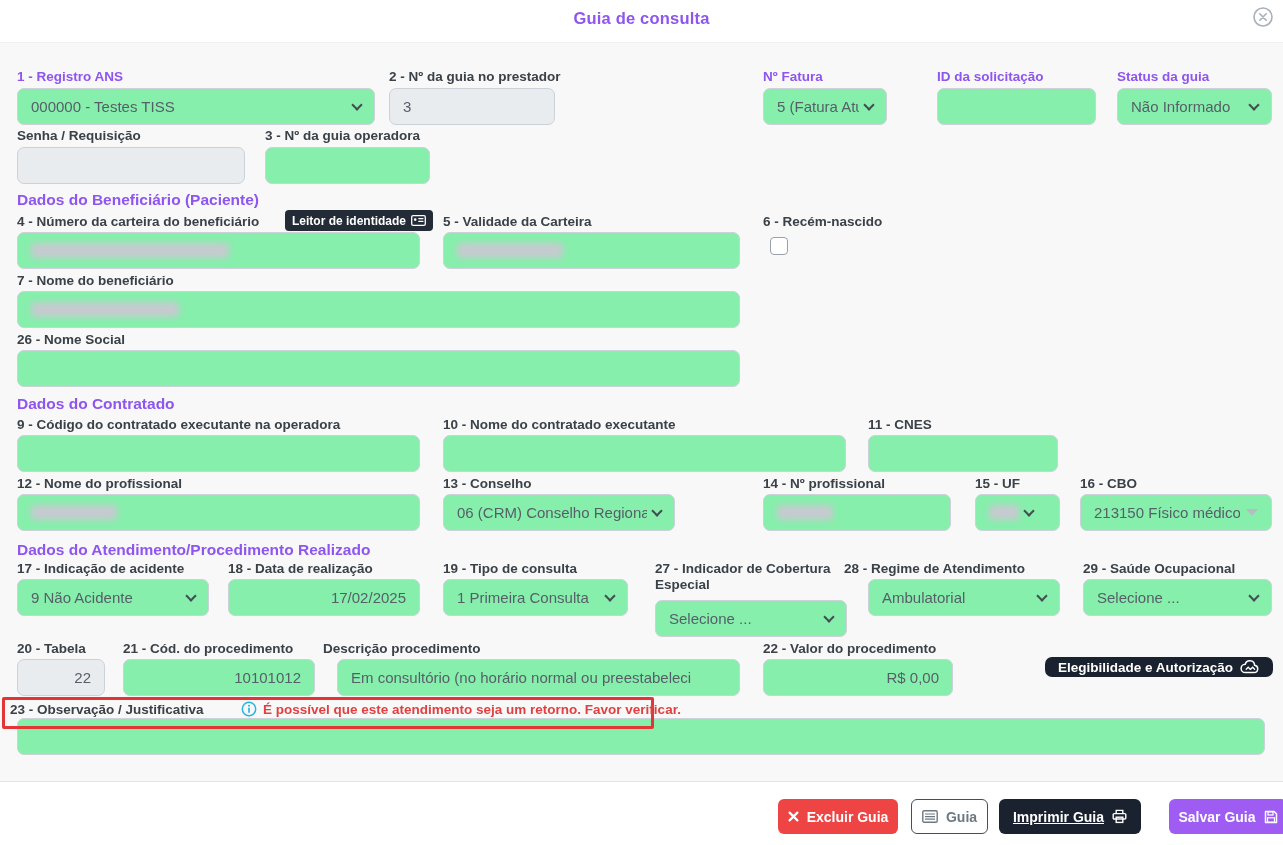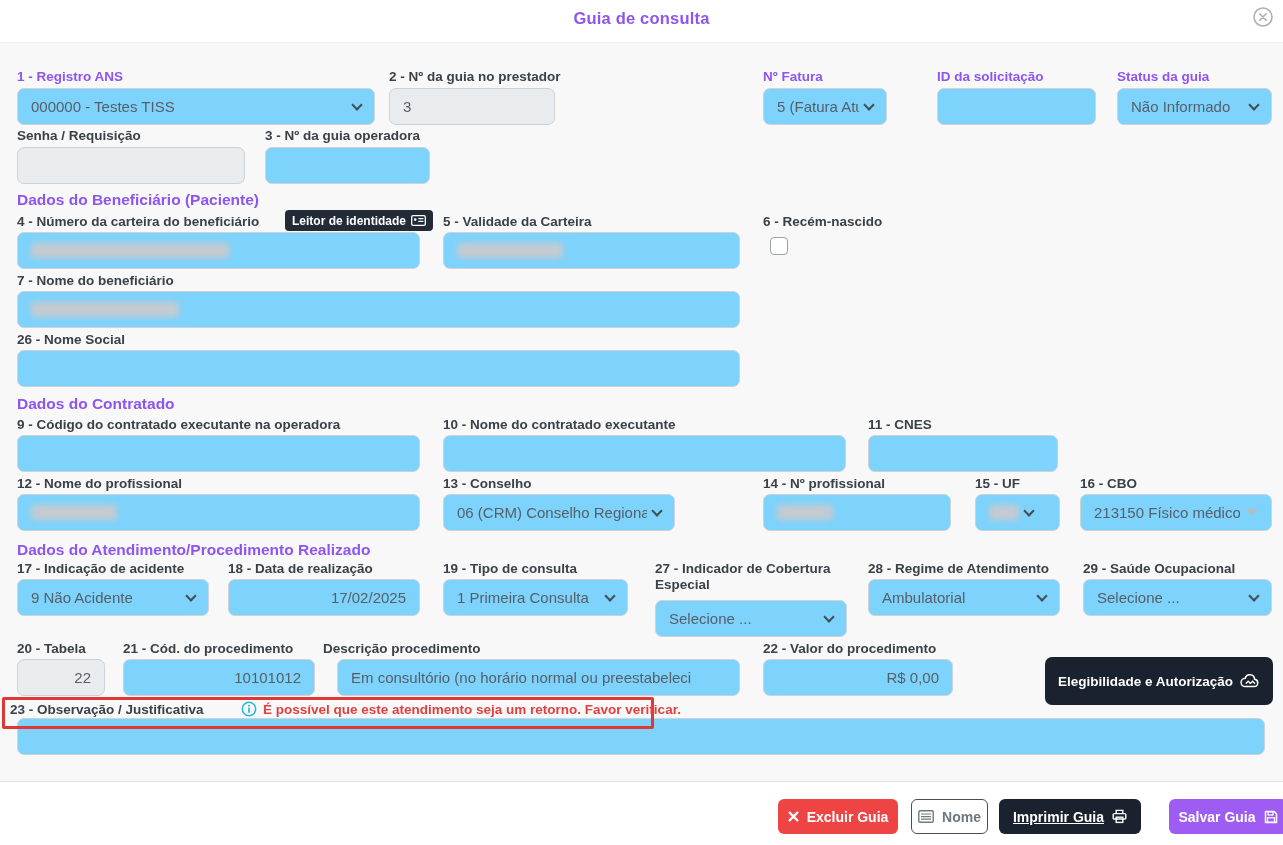--- a/index.html
+++ b/index.html
@@ -20,21 +20,21 @@
   .lbl {
     position:absolute; font-size:13.5px; line-height:16px; font-weight:700;
     color:#3a4147; white-space:nowrap; z-index:2;
   }
   .lbl.pu { color:#8e55ef; }
   .lbl.wrap { white-space:normal; }
   .sect {
     position:absolute; font-size:15.5px; font-weight:700; color:#8e55ef; z-index:2; white-space:nowrap;
   }
   .box {
-    position:absolute; height:37px; background:#7dd3fc; border:1px solid #ccd2d8;
+    position:absolute; height:37px; background:#86efac; border:1px solid #ccd2d8;
     border-radius:7px; display:flex; align-items:center; padding:0 13px;
     font-size:15px; color:#565f68; overflow:hidden; z-index:2;
   }
   .box .val { flex:1 1 auto; overflow:hidden; white-space:nowrap; }
   .box.ctr .val { text-align:right; }
   .box.dis { background:#e9ecef; }
   .chev {
     flex:0 0 auto; width:8px; height:8px; margin-left:6px; margin-top:-4px;
     border-right:2px solid #444c54; border-bottom:2px solid #444c54;
     transform:rotate(45deg);
@@ -63,21 +63,21 @@
   .btn {
     position:absolute; height:35px; border-radius:6px; display:flex; align-items:center;
     justify-content:center; gap:8px; font-size:14px; font-weight:700; color:#fff;
     cursor:pointer; z-index:2; white-space:nowrap;
   }
   .btn.red    { background:#ef4444;align-items:center; }
   .btn.navy   { background:#19222e;text-decoration:underline; }
   .btn.purple { background:#9e5cf3;margin-left:14px; }
   .btn.ghost  { background:#fff; border:1px solid #454f59; color:#6e7880; font-weight:600; }
   .eleg-btn {
-    position:absolute; left:1045px; top:657px; width:228px; height:48px;
+    position:absolute; left:1045px; top:657px; width:228px; height:20px;
     background:#19222e; color:#fff; border-radius:7px; display:flex; align-items:center;
     justify-content:center; gap:7px; font-size:13.5px; font-weight:700; cursor:pointer; z-index:2;
   }
 </style>
 </head>
 <body>
 
 <div id="app">
 
   <div class="modal-title">Guia de consulta</div>
@@ -224,21 +224,21 @@
     <span class="val">1 Primeira Consulta</span>
     <span class="chev"></span>
   </div>
 
   <div class="lbl wrap" style="left:655px;top:561px;width:182px">27 - Indicador de Cobertura Especial</div>
   <div class="box" style="left:655px;top:600px;width:192px">
     <span class="val">Selecione ...</span>
     <span class="chev"></span>
   </div>
 
-  <div class="lbl" style="left:868px;top:561px">28 - Regime de Atendimento</div>
+  <div class="lbl" style="left:844px;top:561px">28 - Regime de Atendimento</div>
   <div class="box" style="left:868px;top:579px;width:192px">
     <span class="val">Ambulatorial</span>
     <span class="chev"></span>
   </div>
 
   <div class="lbl" style="left:1083px;top:561px">29 - Saúde Ocupacional</div>
   <div class="box" style="left:1083px;top:579px;width:189px">
     <span class="val">Selecione ...</span>
     <span class="chev"></span>
   </div>
@@ -290,21 +290,21 @@
       <path d="M1.6 1.6l7.8 7.8M9.4 1.6l-7.8 7.8" stroke="#fff" stroke-width="2.2" stroke-linecap="round"></path>
     </svg>
     <span>Excluir Guia</span>
   </div>
 
   <div class="btn ghost" style="left:911px;top:799px;width:77px">
     <svg width="16" height="13" viewBox="0 0 16 13">
       <rect x="0.8" y="0.8" width="14.4" height="11.4" rx="1.2" fill="none" stroke="#6e7880" stroke-width="1.4"></rect>
       <path d="M3 4h10M3 6.6h10M3 9.2h10" stroke="#6e7880" stroke-width="1.2"></path>
     </svg>
-    <span>Nome</span>
+    <span>Guia</span>
   </div>
 
   <div class="btn navy" style="left:999px;top:799px;width:142px">
     <span>Imprimir Guia</span>
     <svg width="15" height="15" viewBox="0 0 15 15">
       <path d="M4.2 4.4V1.4h6.6v3" fill="none" stroke="#fff" stroke-width="1.4"></path>
       <rect x="1.2" y="4.6" width="12.6" height="5.4" rx="1" fill="none" stroke="#fff" stroke-width="1.4"></rect>
       <rect x="4.2" y="8.2" width="6.6" height="5.2" fill="none" stroke="#fff" stroke-width="1.4"></rect>
     </svg>
   </div>

